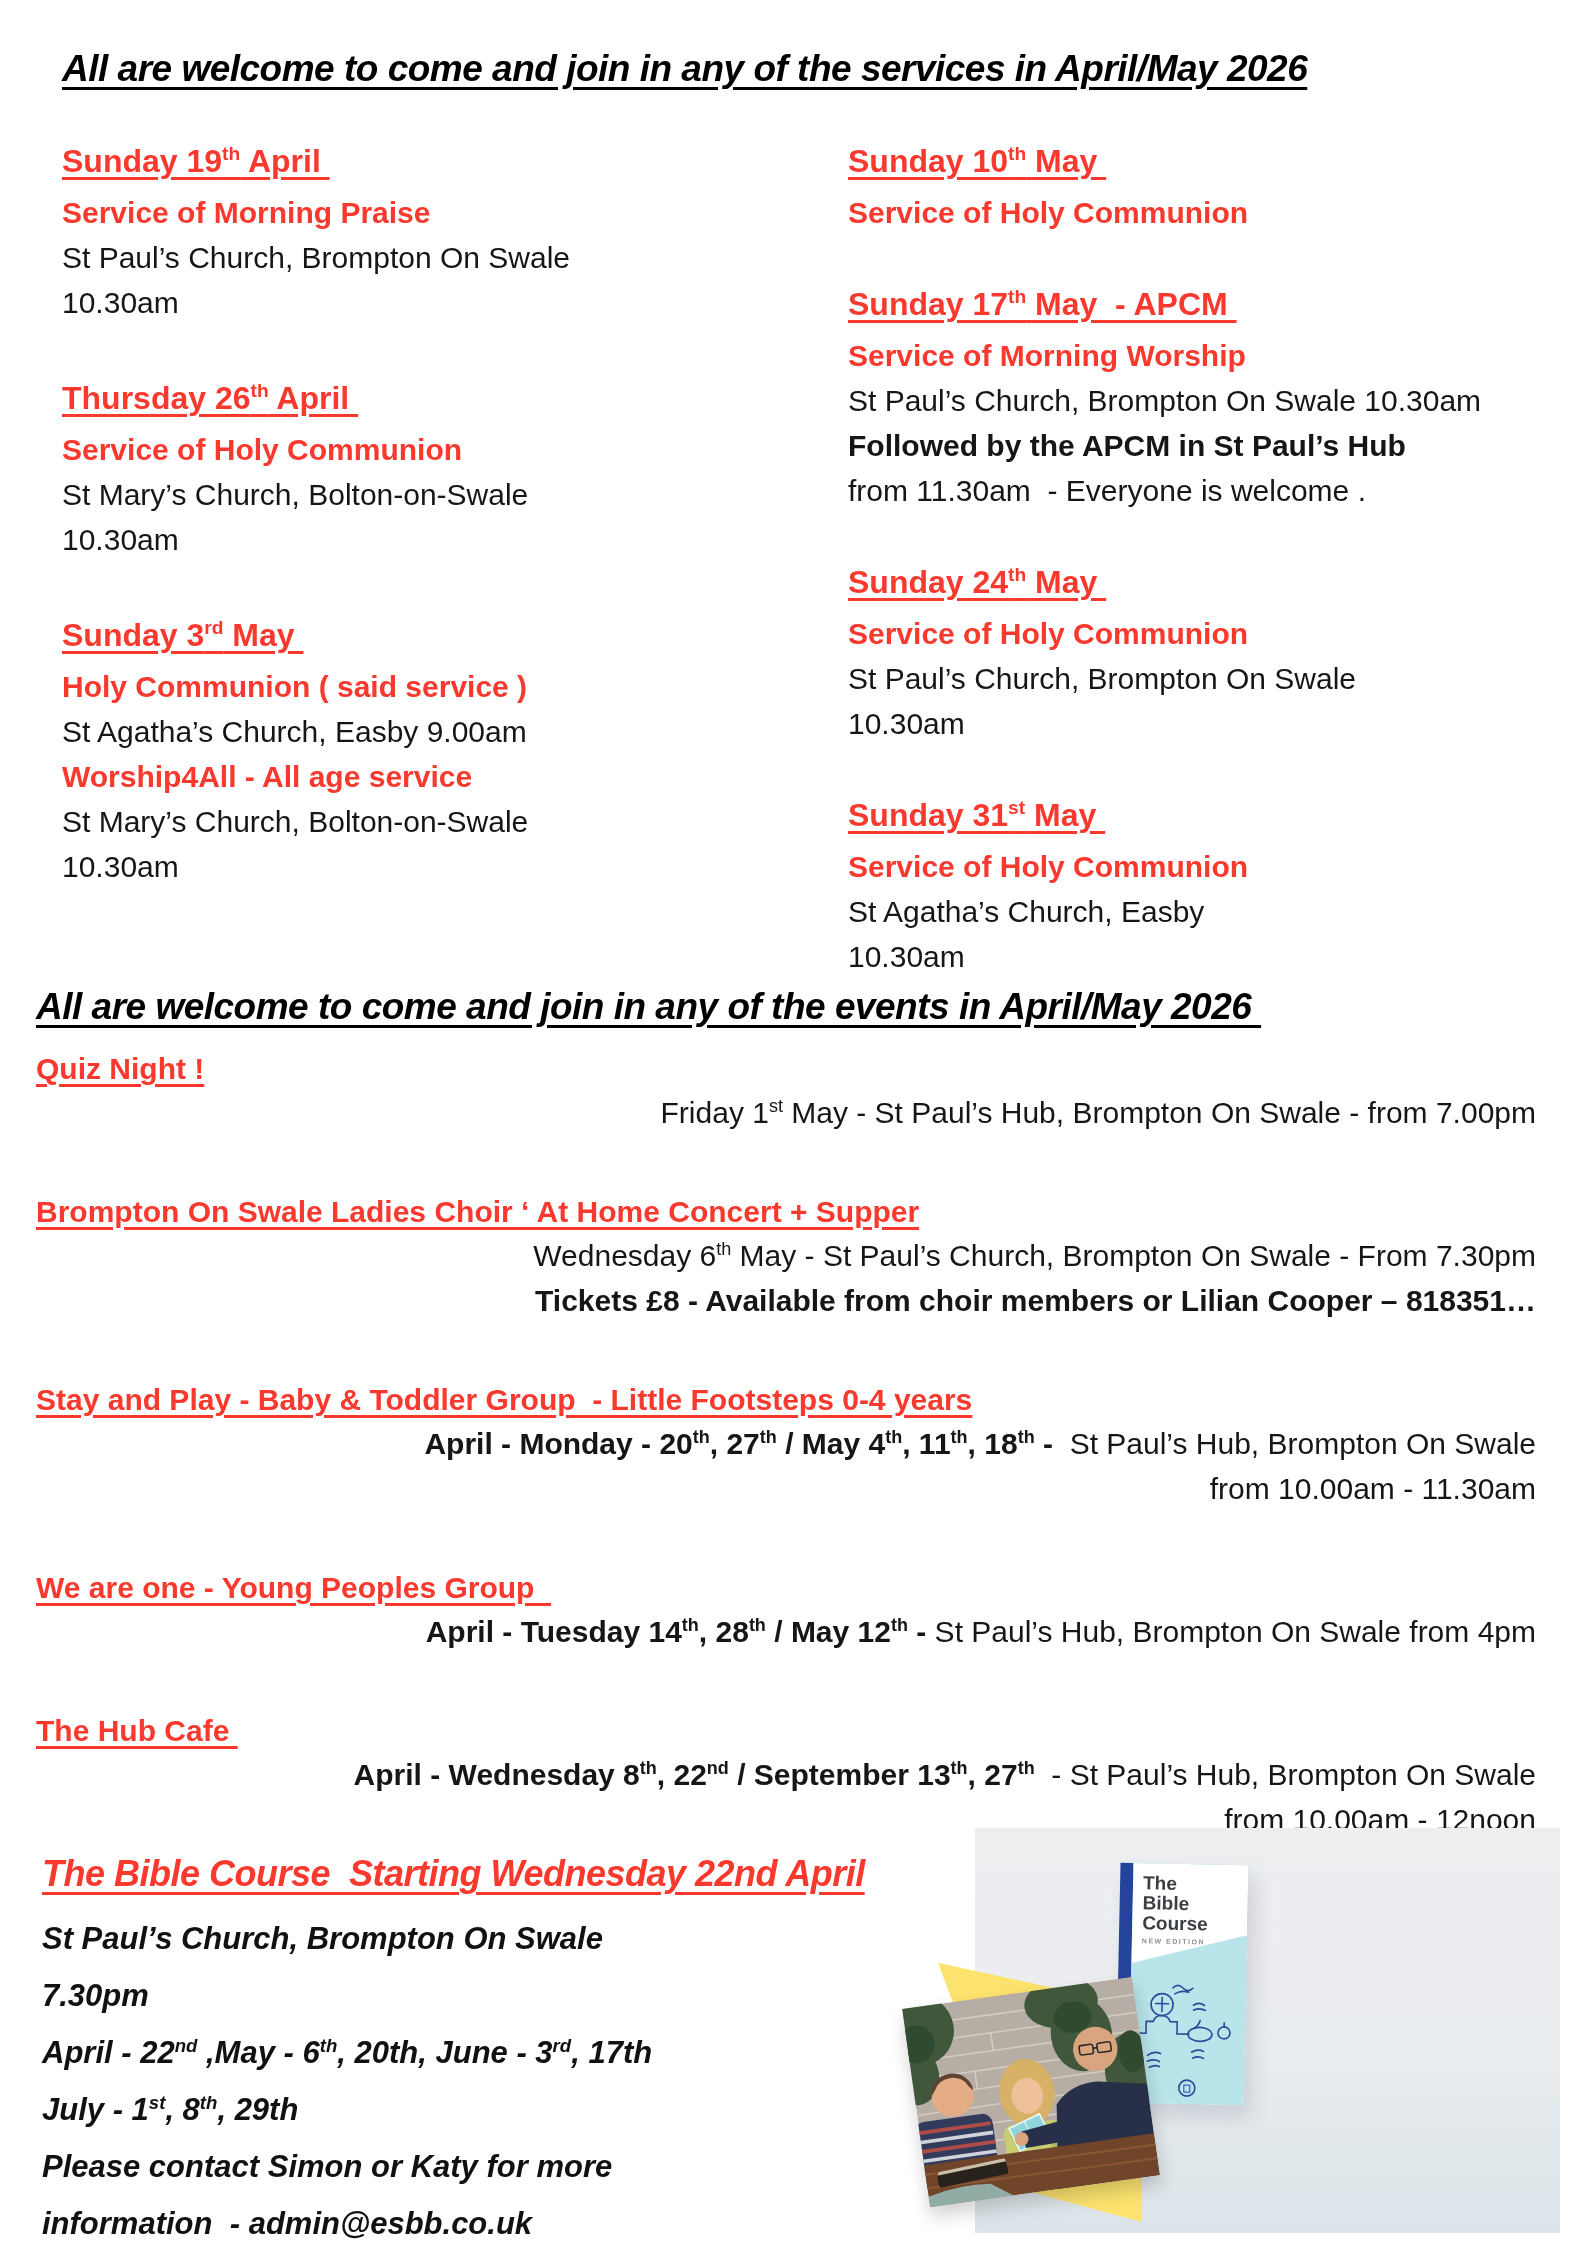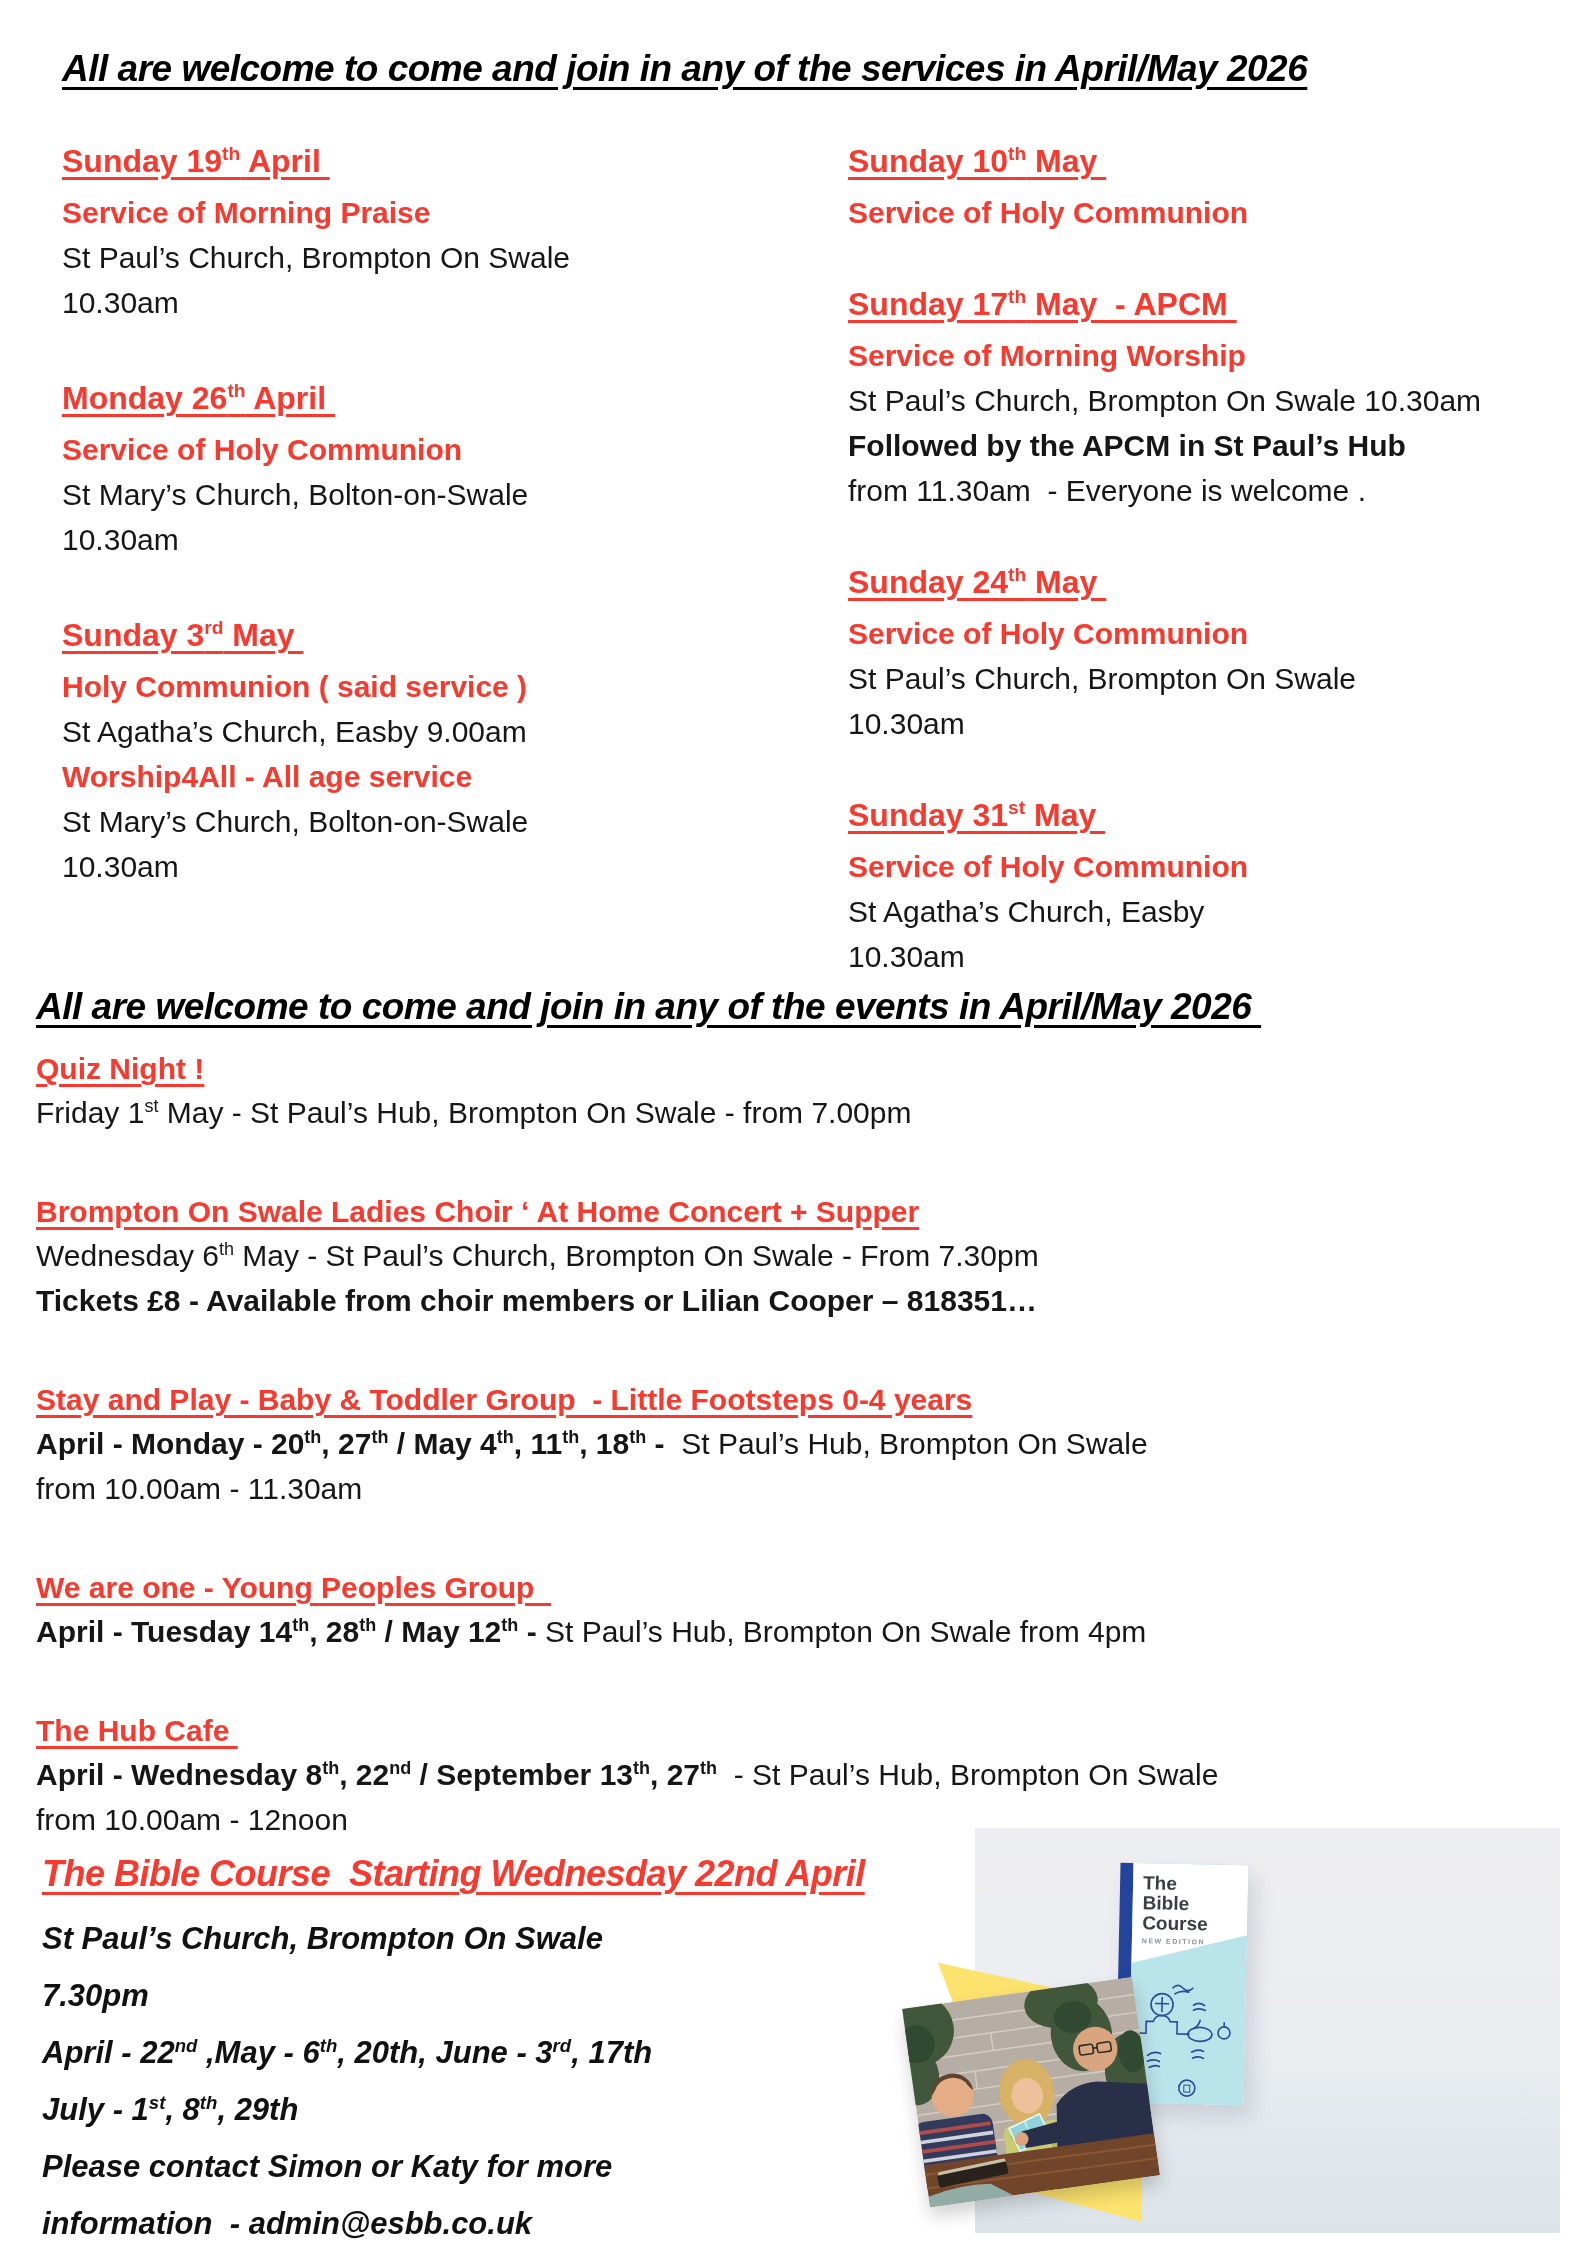--- a/index.html
+++ b/index.html
@@ -37,21 +37,21 @@
   .svc-line{font-size:30px;line-height:45px;}
   .red{color:var(--red);font-weight:bold;}
   .b{font-weight:bold;}
 
   .events{position:absolute;left:36px;top:966px;width:1500px;}
   .evt-h{
     margin-top:56px;font-size:30px;font-weight:bold;color:var(--red);
     text-decoration:underline;text-underline-offset:5px;line-height:42px;
   }
   .evt-h.first{margin-top:20px;}
-  .evt-line{font-size:30px;line-height:45px;}
+  .evt-line{font-size:30px;line-height:45px;text-align:right;}
 
   .bible{position:absolute;left:42px;top:1850px;width:880px;font-style:italic;}
   .bible-title{
     font-size:36px;font-weight:bold;color:var(--red);
     text-decoration:underline;text-underline-offset:6px;
     line-height:48px;margin-bottom:12px;letter-spacing:-0.5px;
   }
   .bible-line{font-size:31px;font-weight:bold;line-height:57px;color:#111;}
 
   
@@ -92,21 +92,21 @@
   <div id="services-title" class="main-title ws">All are welcome to come and join in any of the services in April/May 2026</div>
 
   <div id="col-left" class="col">
     <div class="svc">
       <div class="svc-date ws"><span>Sunday 19</span><sup>th</sup><span> April </span></div>
       <div class="svc-line red ws">Service of Morning Praise</div>
       <div class="svc-line ws">St Paul’s Church, Brompton On Swale</div>
       <div class="svc-line ws">10.30am</div>
     </div>
     <div class="svc">
-      <div class="svc-date ws"><span>Monday 26</span><sup>th</sup><span> April </span></div>
+      <div class="svc-date ws"><span>Thursday 26</span><sup>th</sup><span> April </span></div>
       <div class="svc-line red ws">Service of Holy Communion</div>
       <div class="svc-line ws">St Mary’s Church, Bolton-on-Swale</div>
       <div class="svc-line ws">10.30am</div>
     </div>
     <div class="svc">
       <div class="svc-date ws"><span>Sunday 3</span><sup>rd</sup><span> May </span></div>
       <div class="svc-line red ws">Holy Communion ( said service )</div>
       <div class="svc-line ws">St Agatha’s Church, Easby 9.00am</div>
       <div class="svc-line red ws">Worship4All - All age service</div>
       <div class="svc-line ws">St Mary’s Church, Bolton-on-Swale</div>

